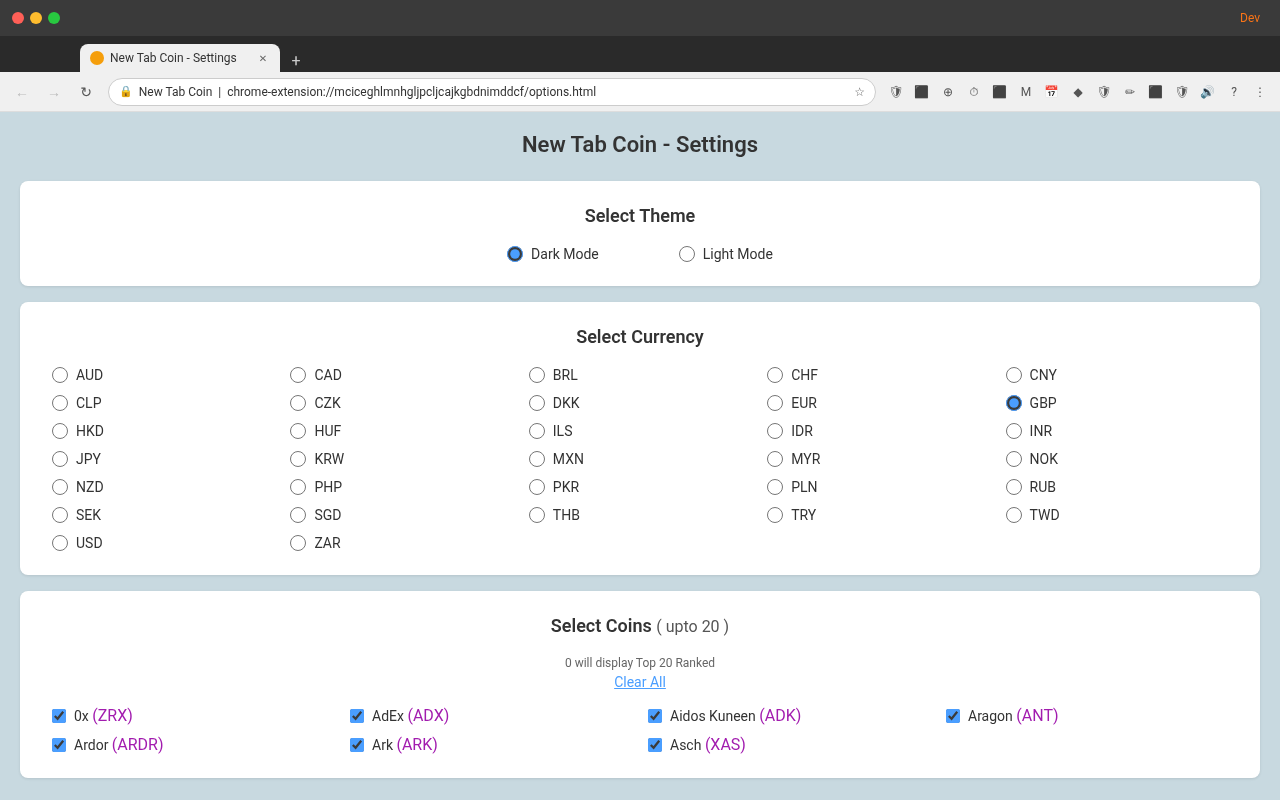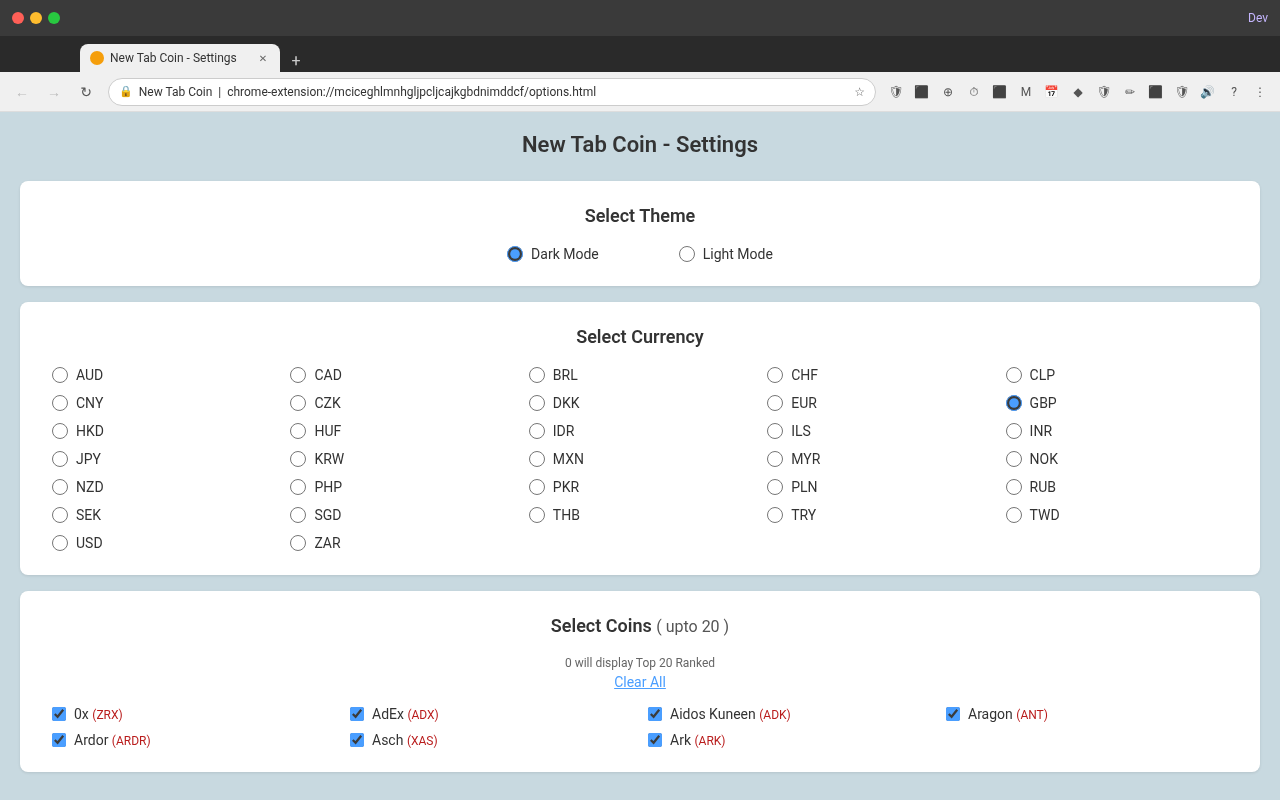--- a/index.html
+++ b/index.html
@@ -90,23 +90,24 @@
       display: flex;
       align-items: center;
       justify-content: center;
       color: #ccc;
       font-size: 16px;
       margin-left: 4px;
       cursor: pointer;
     }
 
     .dev-label {
-      color: #c4b5fd;
+      color: #f97316;
       font-size: 12px;
       margin-left: auto;
+      margin-right: 8px;
     }
 
     
     .toolbar {
       background: #f0f0f0;
       height: 40px;
       display: flex;
       align-items: center;
       padding: 0 8px;
       gap: 4px;
@@ -261,22 +262,22 @@
     }
 
     .checkbox-input {
       width: 14px;
       height: 14px;
       accent-color: #4a9eff;
       cursor: pointer;
     }
 
     .coin-symbol {
-      color: #b91c1c;
-      font-size: 12px;
+      color: #a21caf;
+      font-size: 16px;
     }
   </style>
 </head>
 <body>
 
 <div class="browser-chrome">
   <div class="traffic-lights">
     <div class="traffic-light red"></div>
     <div class="traffic-light yellow"></div>
     <div class="traffic-light green"></div>
@@ -355,28 +356,28 @@
         </label>
         <label class="radio-option">
           <input type="radio" class="radio-input" name="currency" value="BRL" style="">
           <span>BRL</span>
         </label>
         <label class="radio-option">
           <input type="radio" class="radio-input" name="currency" value="CHF" style="">
           <span>CHF</span>
         </label>
         <label class="radio-option">
+          <input type="radio" class="radio-input" name="currency" value="CNY" style="">
+          <span>CNY</span>
+        </label>
+        <label class="radio-option">
           <input type="radio" class="radio-input" name="currency" value="CLP" style="">
           <span>CLP</span>
         </label>
         <label class="radio-option">
-          <input type="radio" class="radio-input" name="currency" value="CNY" style="">
-          <span>CNY</span>
-        </label>
-        <label class="radio-option">
           <input type="radio" class="radio-input" name="currency" value="CZK" style="">
           <span>CZK</span>
         </label>
         <label class="radio-option">
           <input type="radio" class="radio-input" name="currency" value="DKK" style="">
           <span>DKK</span>
         </label>
         <label class="radio-option">
           <input type="radio" class="radio-input" name="currency" value="EUR" style="">
           <span>EUR</span>
@@ -387,26 +388,26 @@
         </label>
         <label class="radio-option">
           <input type="radio" class="radio-input" name="currency" value="HKD" style="">
           <span>HKD</span>
         </label>
         <label class="radio-option">
           <input type="radio" class="radio-input" name="currency" value="HUF" style="">
           <span>HUF</span>
         </label>
         <label class="radio-option">
+          <input type="radio" class="radio-input" name="currency" value="ILS" style="">
+          <span>ILS</span>
+        </label>
+        <label class="radio-option">
           <input type="radio" class="radio-input" name="currency" value="IDR" style="">
           <span>IDR</span>
-        </label>
-        <label class="radio-option">
-          <input type="radio" class="radio-input" name="currency" value="ILS" style="">
-          <span>ILS</span>
         </label>
         <label class="radio-option">
           <input type="radio" class="radio-input" name="currency" value="INR" style="">
           <span>INR</span>
         </label>
         <label class="radio-option">
           <input type="radio" class="radio-input" name="currency" value="JPY" style="">
           <span>JPY</span>
         </label>
         <label class="radio-option">
@@ -498,22 +499,22 @@
         </label>
         <label class="checkbox-option">
           <input type="checkbox" class="checkbox-input" value="ANT" checked="" style="">
           <span>Aragon <span class="coin-symbol">(ANT)</span></span>
         </label>
         <label class="checkbox-option">
           <input type="checkbox" class="checkbox-input" value="ARDR" checked="" style="">
           <span>Ardor <span class="coin-symbol">(ARDR)</span></span>
         </label>
         <label class="checkbox-option">
+          <input type="checkbox" class="checkbox-input" value="ARK" checked="" style="">
+          <span>Ark <span class="coin-symbol">(ARK)</span></span>
+        </label>
+        <label class="checkbox-option">
           <input type="checkbox" class="checkbox-input" value="XAS" checked="" style="">
           <span>Asch <span class="coin-symbol">(XAS)</span></span>
         </label>
-        <label class="checkbox-option">
-          <input type="checkbox" class="checkbox-input" value="ARK" checked="" style="">
-          <span>Ark <span class="coin-symbol">(ARK)</span></span>
-        </label>
       </div>
   </div>
 </div>
 
 </body></html>

